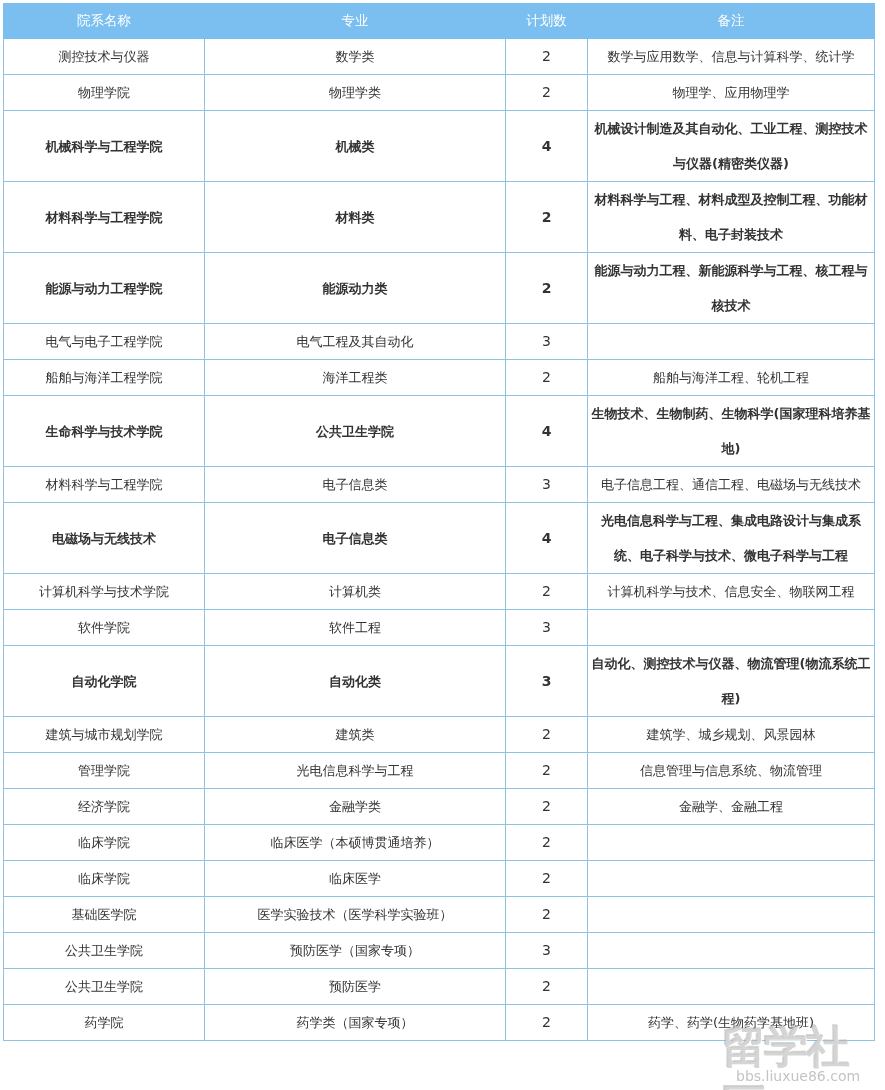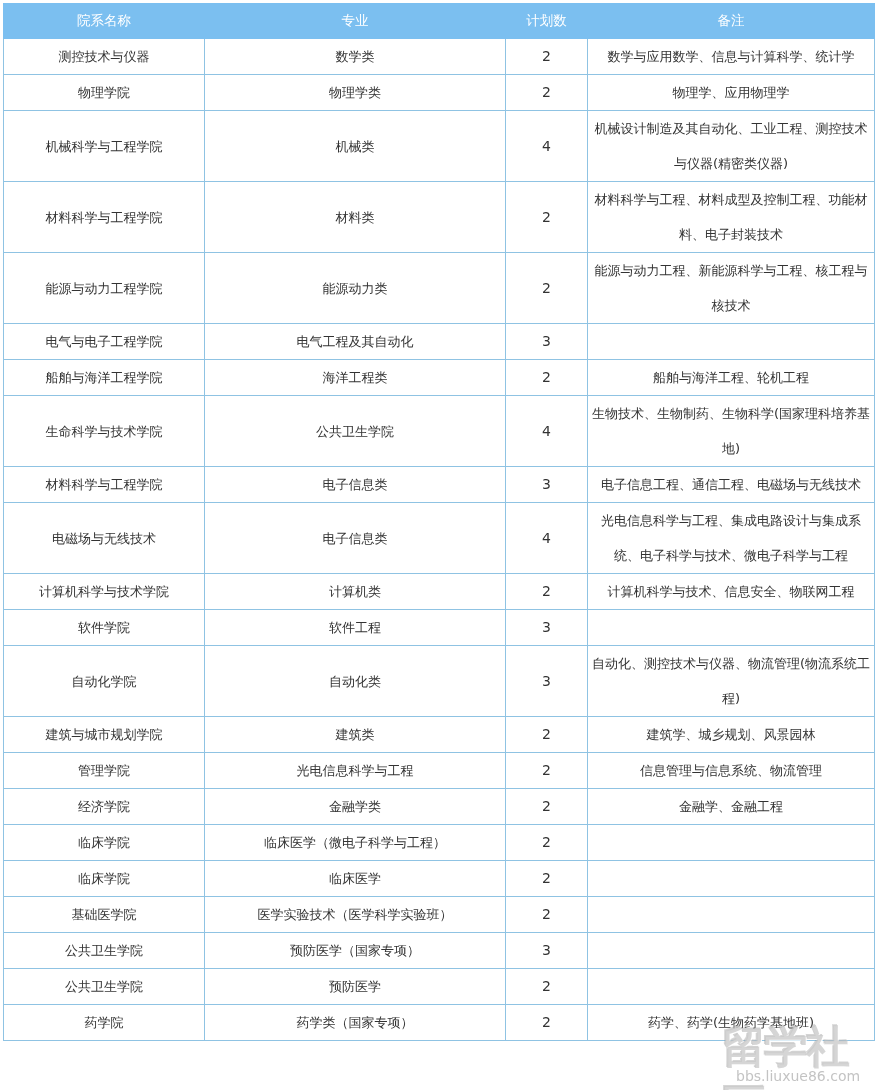--- a/index.html
+++ b/index.html
@@ -5,21 +5,21 @@
   html, body { margin:0; padding:0; background:#ffffff; }
   body { width:885px; height:1090px; position:relative; overflow:hidden;
          font-family:"DejaVu Sans","Liberation Sans",sans-serif; }
   table.plan { position:absolute; left:3px; top:3px; border-collapse:collapse;
                width:871px; table-layout:fixed; }
   table.plan th, table.plan td { border:1px solid #8fc3e3; text-align:center;
                vertical-align:middle; padding:0 1px; font-size:13px; color:#333333; }
   table.plan th { background:#7bbff0; color:#ffffff; font-weight:normal; height:34px;
                border-color:#7bbff0; font-size:13.5px; }
   table.plan td { height:35px; line-height:35px; }
-  table.plan tr.tall td { height:70px; }
+  table.plan tr.tall td { height:70px;font-weight:bold; }
   table.plan td.note { line-height:35px; white-space:normal; word-break:break-all; }
   table.plan td.num { font-size:14px; }
   .watermark { position:absolute; left:722px; top:1018px; width:160px; height:68px;
                pointer-events:none; }
   .wm-big { position:absolute; left:0; top:0; font-size:44px; font-weight:bold;
             color:rgba(200,200,200,0.75); letter-spacing:-2px;
             text-shadow:1px 1px 0 rgba(255,255,255,0.9), -1px -1px 0 rgba(150,150,150,0.4);
             font-family:"DejaVu Sans",sans-serif; }
   .wm-small { position:absolute; left:14px; top:50px; font-size:14px;
               color:rgba(180,180,180,0.8); font-family:"DejaVu Sans",sans-serif; }
@@ -134,21 +134,21 @@
         <td class="note">信息管理与信息系统、物流管理</td>
       </tr>
       <tr>
         <td>经济学院</td>
         <td>金融学类</td>
         <td class="num">2</td>
         <td class="note">金融学、金融工程</td>
       </tr>
       <tr>
         <td>临床学院</td>
-        <td>临床医学（微电子科学与工程）</td>
+        <td>临床医学（本硕博贯通培养）</td>
         <td class="num">2</td>
         <td class="note"></td>
       </tr>
       <tr>
         <td>临床学院</td>
         <td>临床医学</td>
         <td class="num">2</td>
         <td class="note"></td>
       </tr>
       <tr>

